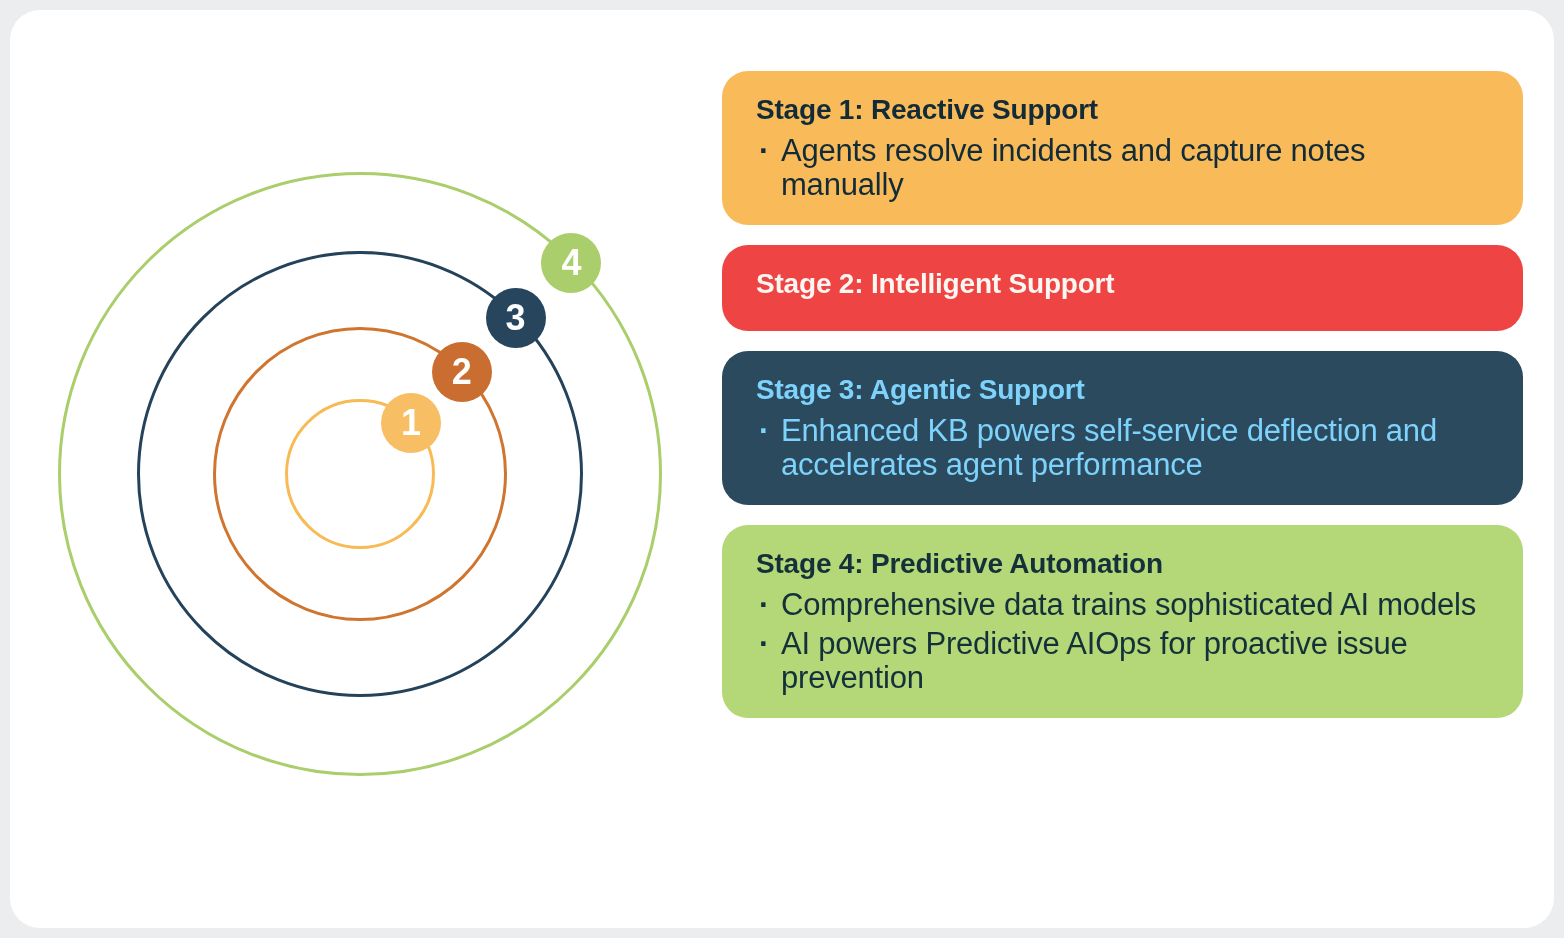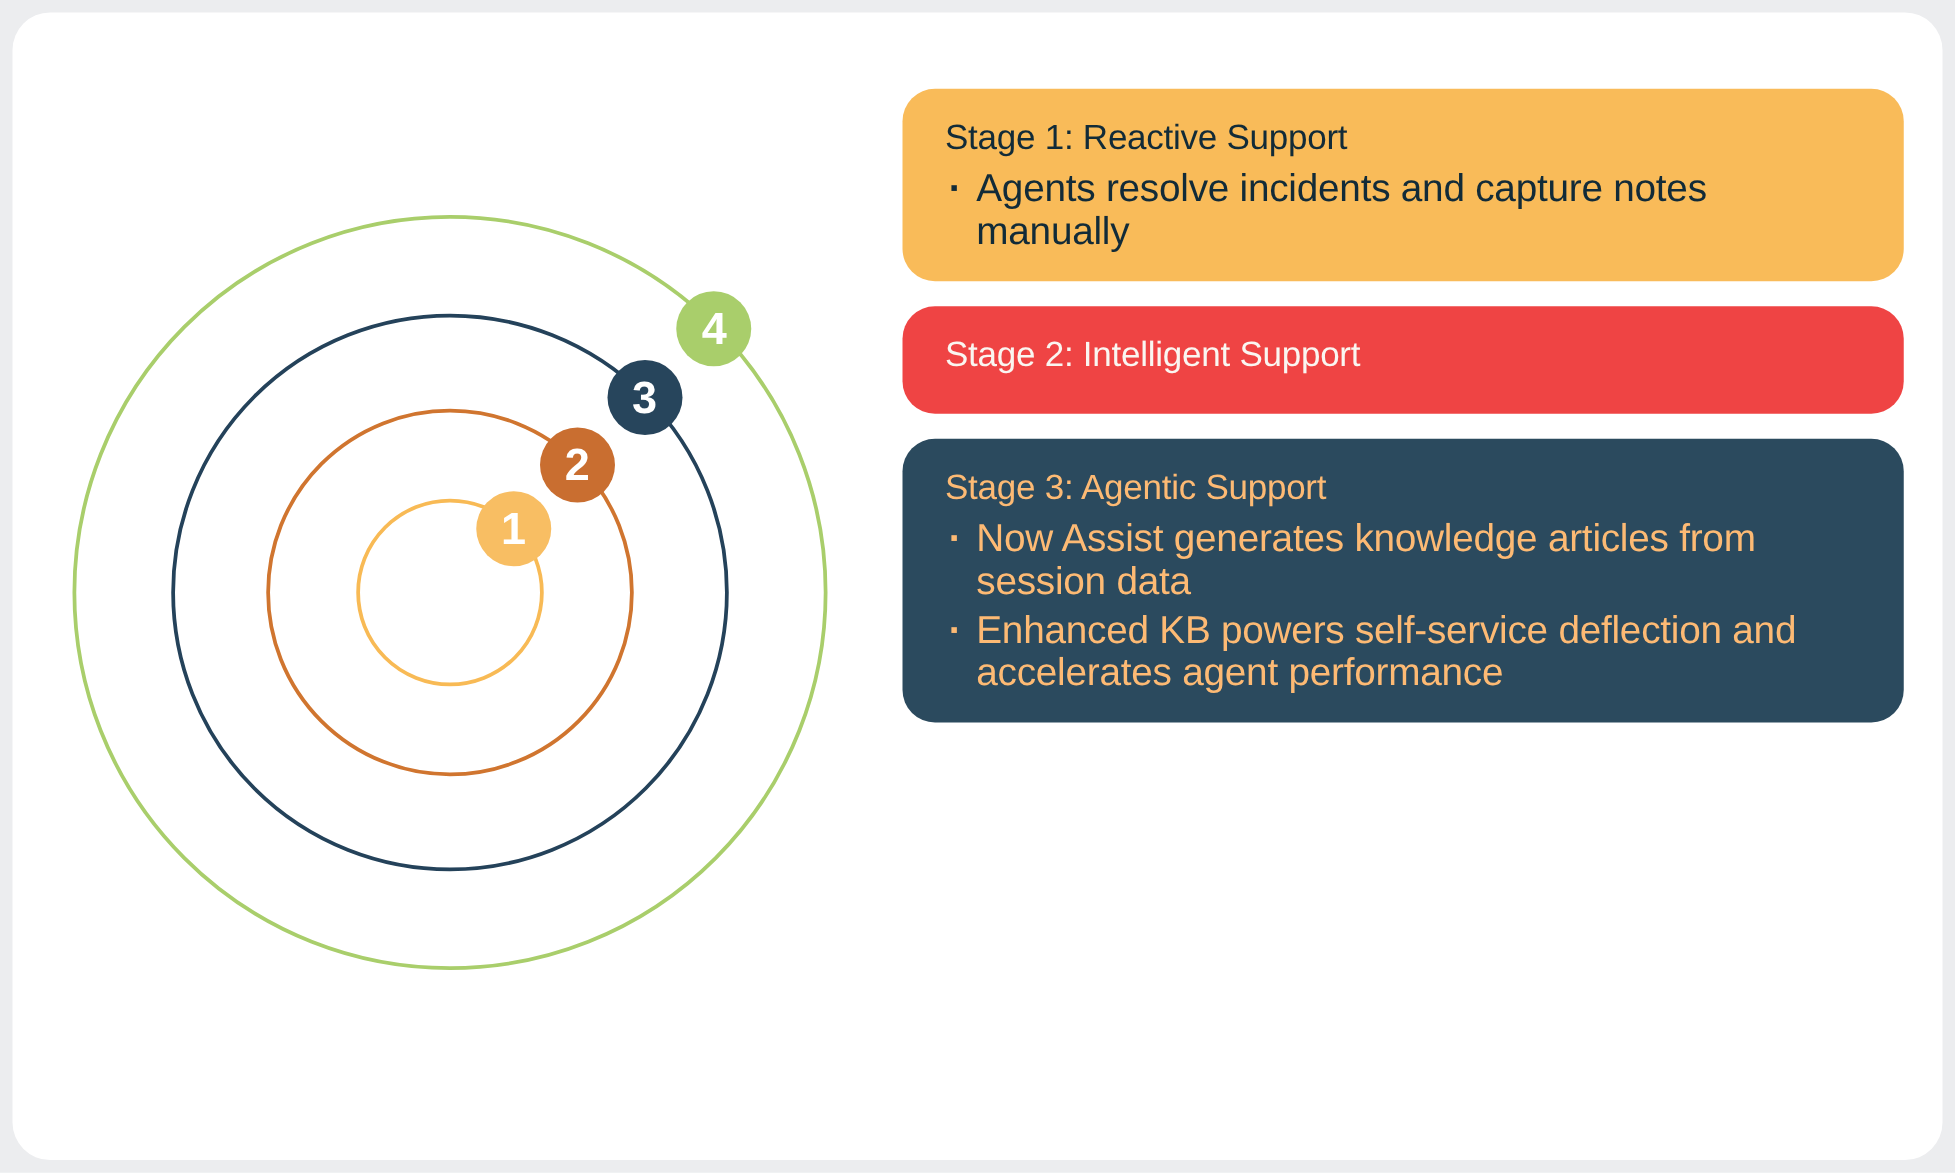--- a/index.html
+++ b/index.html
@@ -59,21 +59,21 @@
   }
   .card {
     border-radius: 26px;
     padding: 21px 38px 23px 34px;
     box-sizing: border-box;
   }
   .card h2 {
     margin: 0 0 7px 0;
     font-size: 28px;
     line-height: 35px;
-    font-weight: normal;
+    font-weight: bold;
     letter-spacing: -0.2px;
   }
   .card ul {
     list-style: none;
     margin: 0;
     padding: 0;
   }
   .card li {
     position: relative;
     padding-left: 25px;
@@ -109,23 +109,29 @@
   <div class="cards">
       <section class="card" style="background: rgb(249, 187, 89); color: rgb(18, 43, 56);">
         <h2>Stage 1: Reactive Support</h2>
         <ul>
           <li>Agents resolve incidents and capture notes manually</li>
         </ul>
       </section>
       <section class="card" style="background: #ef4444; color: rgb(250, 246, 241);">
         <h2>Stage 2: Intelligent Support</h2>
       </section>
-      <section class="card" style="background: rgb(43, 74, 94); color: #fdba74;">
+      <section class="card" style="background: rgb(43, 74, 94); color: #7dd3fc;">
         <h2>Stage 3: Agentic Support</h2>
         <ul>
-          <li>Now Assist generates knowledge articles from
-session data</li>
           <li>Enhanced KB powers self-service deflection and
 accelerates agent performance</li>
+        </ul>
+      </section>
+      <section class="card" style="background: rgb(180, 216, 119); color: rgb(20, 48, 58);">
+        <h2>Stage 4: Predictive Automation</h2>
+        <ul>
+          <li>Comprehensive data trains sophisticated AI models</li>
+          <li>AI powers Predictive AIOps for proactive issue
+prevention</li>
         </ul>
       </section>
     </div>
 </div>
 
 </body></html>

